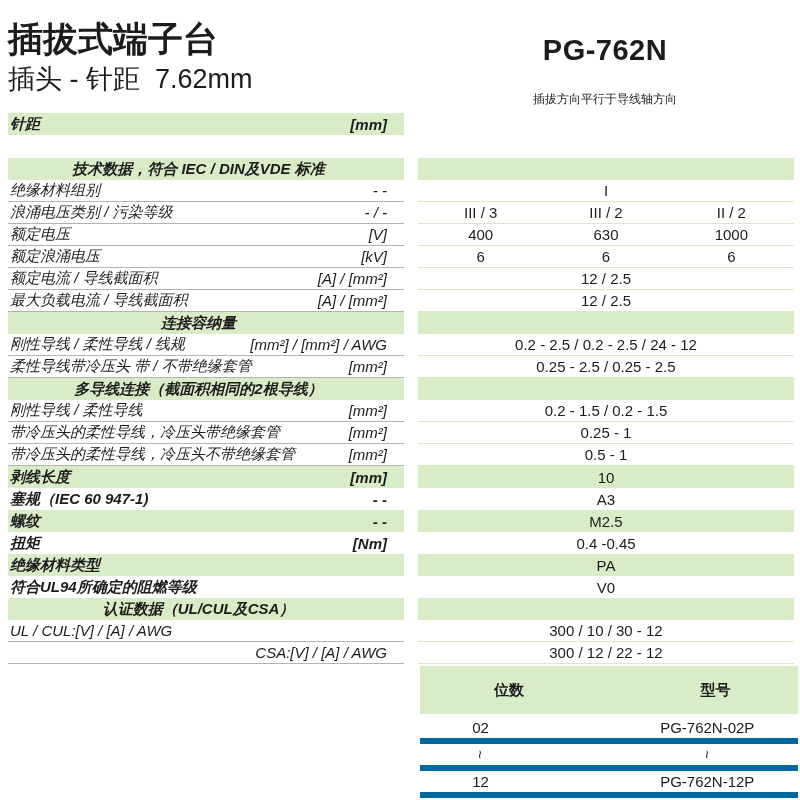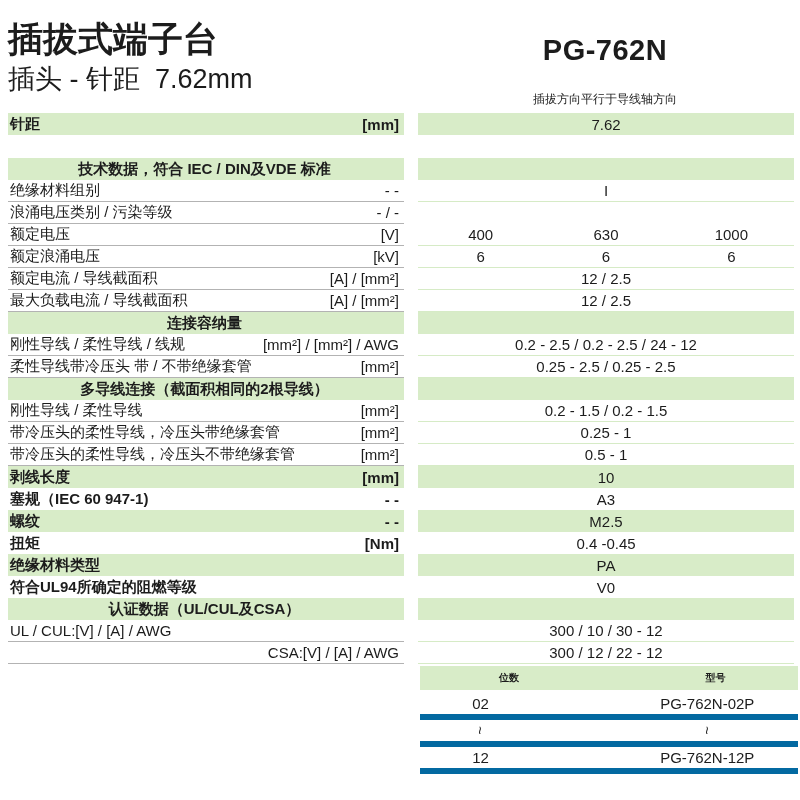--- a/index.html
+++ b/index.html
@@ -25,43 +25,43 @@
   .model{font-size:29px;font-weight:bold;letter-spacing:0.5px;}
   .model-note{font-size:12px;margin-top:24px;}
 
   
   .spec{margin-top:3px;}
   .spec-row{display:flex;height:22px;}
   .spec-row.gap-after{margin-bottom:23px;}
   .cell-left{
     width:396px;box-sizing:border-box;
     display:flex;justify-content:space-between;align-items:center;
-    padding:0 5px 0 2px;font-size:15px;
+    padding:0 17px 0 2px;font-size:15px;font-style:italic;
   }
   .gutter{width:14px;}
   .cell-right{
     flex:1;display:flex;align-items:center;
     font-size:15px;text-align:center;
   }
   .cell-right .val{flex:1;text-align:center;}
   .unit{white-space:pre;text-align:right;}
 
   .t-row .cell-left{border-bottom:1px solid var(--left-div);}
   .t-row .cell-right{border-bottom:1px solid var(--right-div);}
   .t-section .cell-left,.t-section .cell-right{background:var(--green);justify-content:center;}
   .t-section .cell-left{font-weight:bold;}
   .t-highlight .cell-left,.t-highlight .cell-right{background:var(--green);}
   .t-highlight .cell-left{font-weight:bold;}
   .t-bold .cell-left{font-weight:bold;}
 
   
   .order{width:378px;margin-left:412px;margin-top:2px;}
   .order-header{
-    display:flex;align-items:center;height:24px;
-    background:var(--green);font-weight:bold;font-size:10px;margin-bottom:3px;padding-left:34px;
+    display:flex;align-items:center;height:48px;
+    background:var(--green);font-weight:bold;font-size:15px;margin-bottom:3px;padding-left:34px;
   }
   .order-row{
     display:flex;align-items:center;height:21px;
     border-bottom:6px solid #0369a1;font-size:15px;
   }
   .oc1{width:32%;text-align:center;}
   .ocsp{width:20%;}
   .oc2{width:48%;text-align:center;}
   .rot{display:inline-block;transform:rotate(90deg);}
 </style>
@@ -81,23 +81,20 @@
     </div>
   </div>
 
   <div class="spec" id="spec-rows">
       <div class="spec-row t-highlight gap-after">
         <div class="cell-left">
           <span class="label">针距</span>
           <span class="unit">[mm]</span>
         </div>
         <div class="gutter"></div>
-        <div class="cell-right">
-          <span class="val">7.62</span>
-        </div>
       </div>
       <div class="spec-row t-section">
         <div class="cell-left">
           <span class="label">技术数据，符合 IEC / DIN及VDE 标准</span>
         </div>
         <div class="gutter"></div>
         <div class="cell-right"></div>
       </div>
       <div class="spec-row t-row">
         <div class="cell-left">
@@ -108,20 +105,25 @@
         <div class="cell-right">
           <span class="val">I</span>
         </div>
       </div>
       <div class="spec-row t-row">
         <div class="cell-left">
           <span class="label">浪涌电压类别 / 污染等级</span>
           <span class="unit">- / -</span>
         </div>
         <div class="gutter"></div>
+        <div class="cell-right">
+          <span class="val">III / 3</span>
+          <span class="val">III / 2</span>
+          <span class="val">II / 2</span>
+        </div>
       </div>
       <div class="spec-row t-row">
         <div class="cell-left">
           <span class="label">额定电压</span>
           <span class="unit">[V]</span>
         </div>
         <div class="gutter"></div>
         <div class="cell-right">
           <span class="val">400</span>
           <span class="val">630</span>

